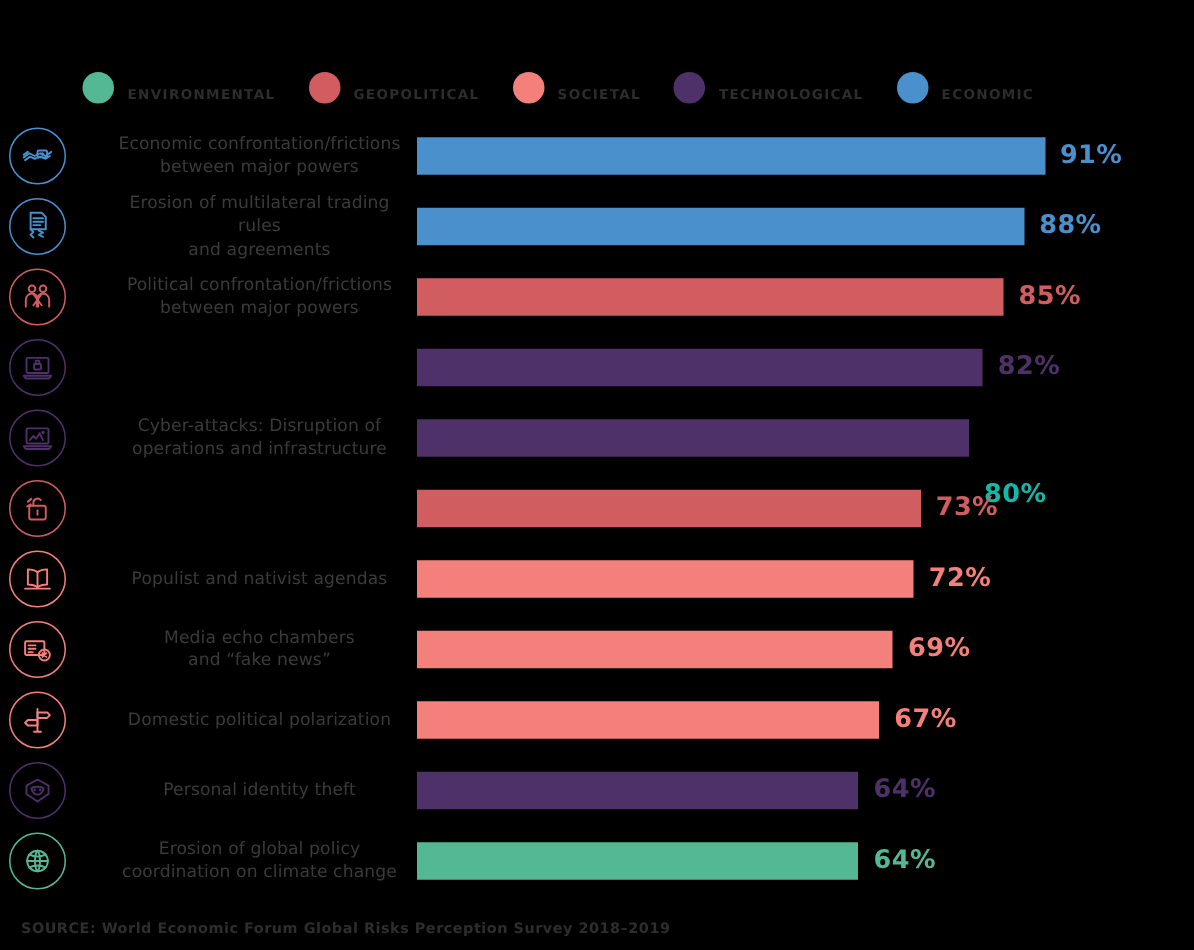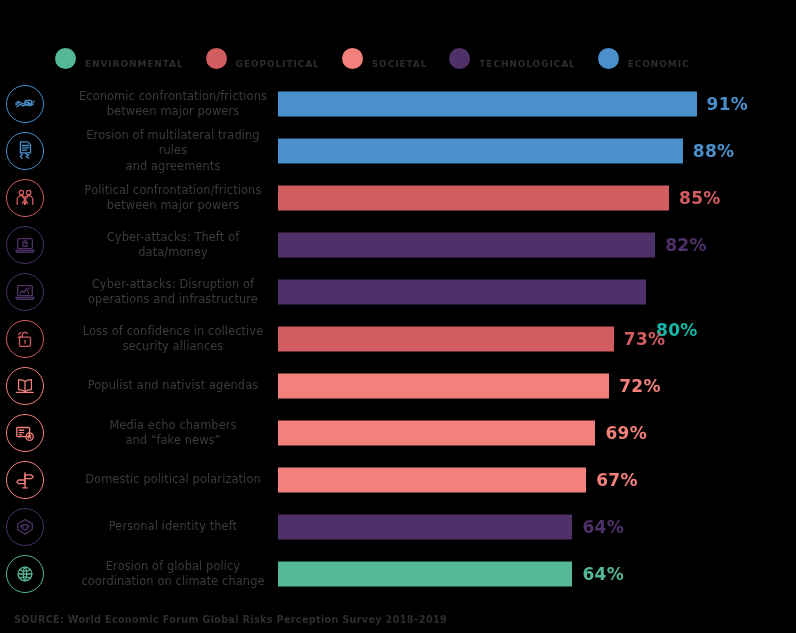--- a/index.html
+++ b/index.html
@@ -206,23 +206,20 @@
     </div>
     <div class="row">
       <div class="row-icon" style="border-color: rgb(78, 49, 104);">
         <svg width="22" height="22" viewBox="0 0 24 24">
           <rect x="4" y="5" width="16" height="11" rx="1" stroke="#4e3168" fill="none" stroke-width="1.4" stroke-linecap="round" stroke-linejoin="round"></rect>
           <path stroke="#4e3168" fill="none" stroke-width="1.4" stroke-linecap="round" stroke-linejoin="round" d="M2 18h20l-1.5 2H3.5z"></path>
           <rect x="9.5" y="9.5" width="5" height="4" rx="0.6" stroke="#4e3168" fill="none" stroke-width="1.4" stroke-linecap="round" stroke-linejoin="round"></rect>
           <path stroke="#4e3168" fill="none" stroke-width="1.4" stroke-linecap="round" stroke-linejoin="round" d="M10.6 9.5V8.3a1.4 1.4 0 012.8 0v1.2"></path>
         </svg>
       </div>
-      <div class="row-label">
-        <div>Cyber-attacks: Theft of data/money</div>
-      </div>
       <div class="bar-track">
         <div class="bar" style="width: 377.2px; background: rgb(78, 49, 104);"></div>
         <div class="bar-value" style="left: 387.2px; color: rgb(78, 49, 104);">82%</div>
       </div>
     </div>
     <div class="row">
       <div class="row-icon" style="border-color: rgb(78, 49, 104);">
         <svg width="22" height="22" viewBox="0 0 24 24">
           <rect x="4" y="5" width="16" height="11" rx="1" stroke="#4e3168" fill="none" stroke-width="1.4" stroke-linecap="round" stroke-linejoin="round"></rect>
           <path stroke="#4e3168" fill="none" stroke-width="1.4" stroke-linecap="round" stroke-linejoin="round" d="M2 18h20l-1.5 2H3.5z"></path>
@@ -241,24 +238,20 @@
     </div>
     <div class="row">
       <div class="row-icon" style="border-color: rgb(209, 93, 97);">
         <svg width="22" height="22" viewBox="0 0 24 24">
           <rect x="6" y="10" width="12" height="10" rx="1.4" stroke="#d15d61" fill="none" stroke-width="1.4" stroke-linecap="round" stroke-linejoin="round"></rect>
           <path stroke="#d15d61" fill="none" stroke-width="1.4" stroke-linecap="round" stroke-linejoin="round" d="M9 10V7.5A3 3 0 0114.4 6"></path>
           <path stroke="#d15d61" fill="none" stroke-width="1.4" stroke-linecap="round" stroke-linejoin="round" d="M12 13.5v3"></path>
           <path stroke="#d15d61" fill="none" stroke-width="1.4" stroke-linecap="round" stroke-linejoin="round" d="M5 7l2.5-2M4.5 10.5L7 9"></path>
         </svg>
       </div>
-      <div class="row-label">
-        <div>Loss of confidence in collective</div>
-        <div>security alliances</div>
-      </div>
       <div class="bar-track">
         <div class="bar" style="width: 335.8px; background: rgb(209, 93, 97);"></div>
         <div class="bar-value" style="left: 345.8px; color: rgb(209, 93, 97);">73%</div>
       </div>
     </div>
     <div class="row">
       <div class="row-icon" style="border-color: rgb(244, 128, 124);">
         <svg width="22" height="22" viewBox="0 0 24 24">
           <path stroke="#f4807c" fill="none" stroke-width="1.4" stroke-linecap="round" stroke-linejoin="round" d="M12 7c-2-1.6-4.5-2-7-2v11c2.5 0 5 .4 7 2 2-1.6 4.5-2 7-2V5c-2.5 0-5 .4-7 2z"></path>
           <path stroke="#f4807c" fill="none" stroke-width="1.4" stroke-linecap="round" stroke-linejoin="round" d="M12 7v11"></path>

